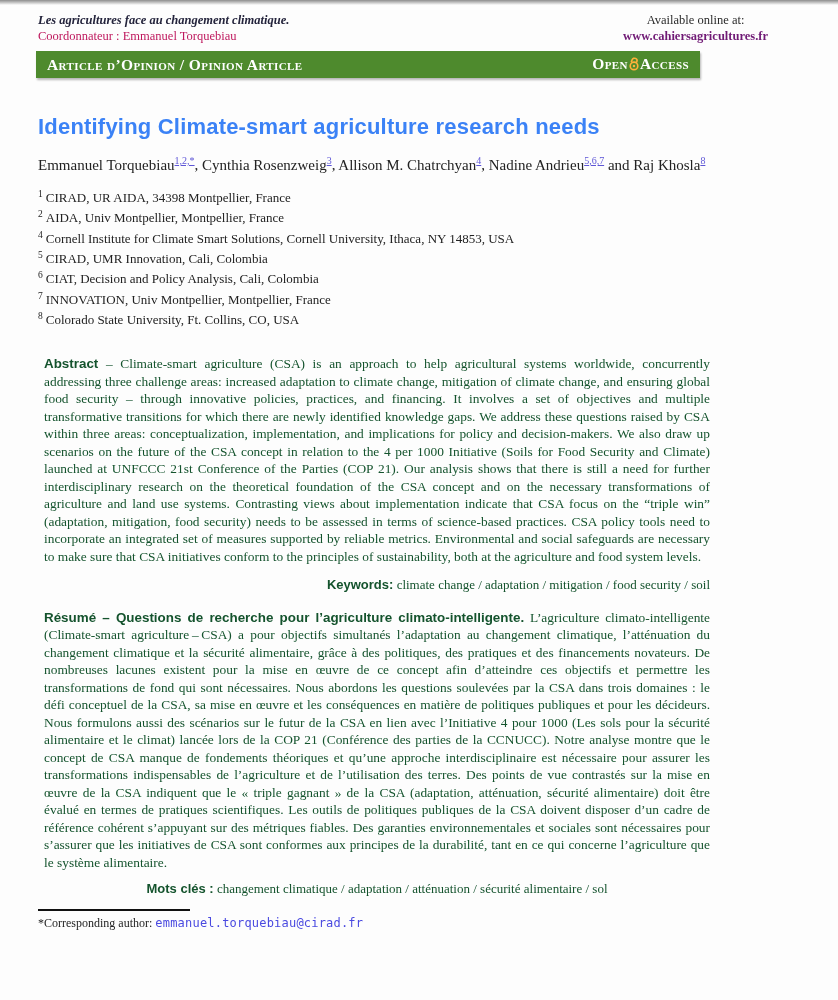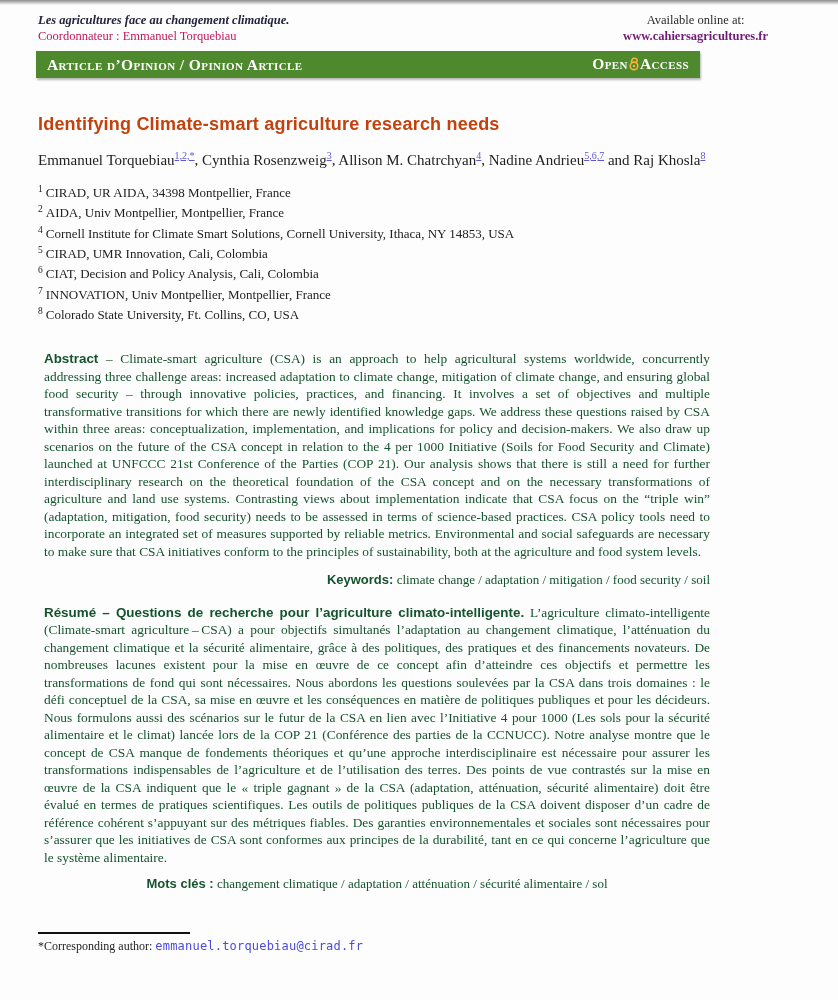--- a/index.html
+++ b/index.html
@@ -36,21 +36,21 @@
     display:flex; align-items:center; justify-content:space-between;
     padding:0 11px; box-sizing:border-box;
     font-variant:small-caps; font-weight:bold; font-size:15.5px; letter-spacing:0.4px;
   }
   .oa-badge { display:flex; align-items:flex-start; gap:0; }
   .oa-icon { display:inline-block; margin-top:1px; }
 
   .page-title {
     margin:36px 0 0 38px;
     font-family:"Liberation Sans", sans-serif;
-    font-weight:bold; font-size:18px; color:#c2410c;
+    font-weight:bold; font-size:22px; color:#3b82f6;
     letter-spacing:0.2px;
   }
   .authors {
     margin:15px 0 0 38px; width:706px;
     font-size:15px; line-height:21px; color:#222222;
   }
   .authors sup { color:#5d55d6; font-size:10px; line-height:0;text-decoration:underline; }
   .affiliations {
     list-style:none; margin:10px 0 0 38px; padding:0;
     font-size:13px; line-height:17px; color:#222222;
@@ -62,21 +62,21 @@
     text-align:justify;
     font-size:13.4px; line-height:17.5px; color:#14532d;
   }
   .abstract-block { margin-top:27px; }
   .label-bold { font-family:"Liberation Sans", sans-serif; font-weight:bold; }
   .keywords-line { margin-top:11px; text-align:right; font-size:13px; }
   .resume-block { margin-top:15px; }
   .motscles-line { margin-top:9px; text-align:center; font-size:13px; }
 
   .footnote {
-    position:absolute; left:38px; top:932px;
+    position:absolute; left:38px; top:909px;
     font-size:12px; color:#232323;
   }
   .footnote-rule { width:152px; border-top:2px solid #111; margin-bottom:5px; }
   .email-link {
     font-family:"DejaVu Sans Mono", monospace;
     font-size:12px; color:#4a4ae0; text-decoration:none; letter-spacing:0.2px;
   }
 </style>
 </head>
 <body>

